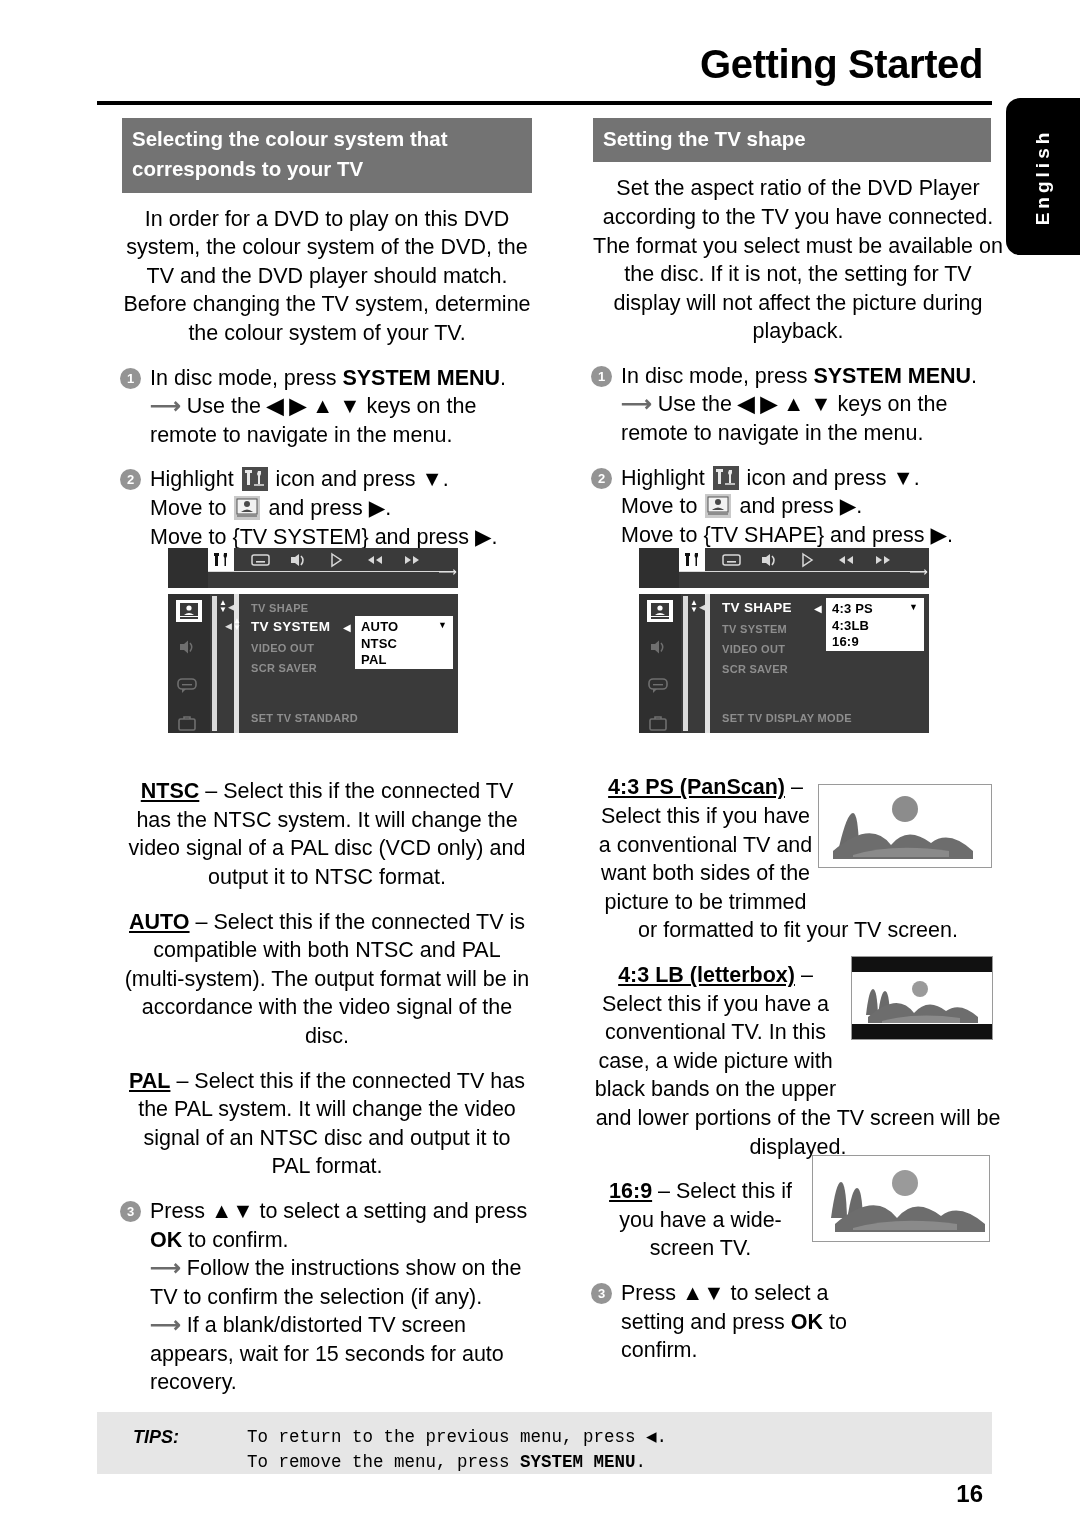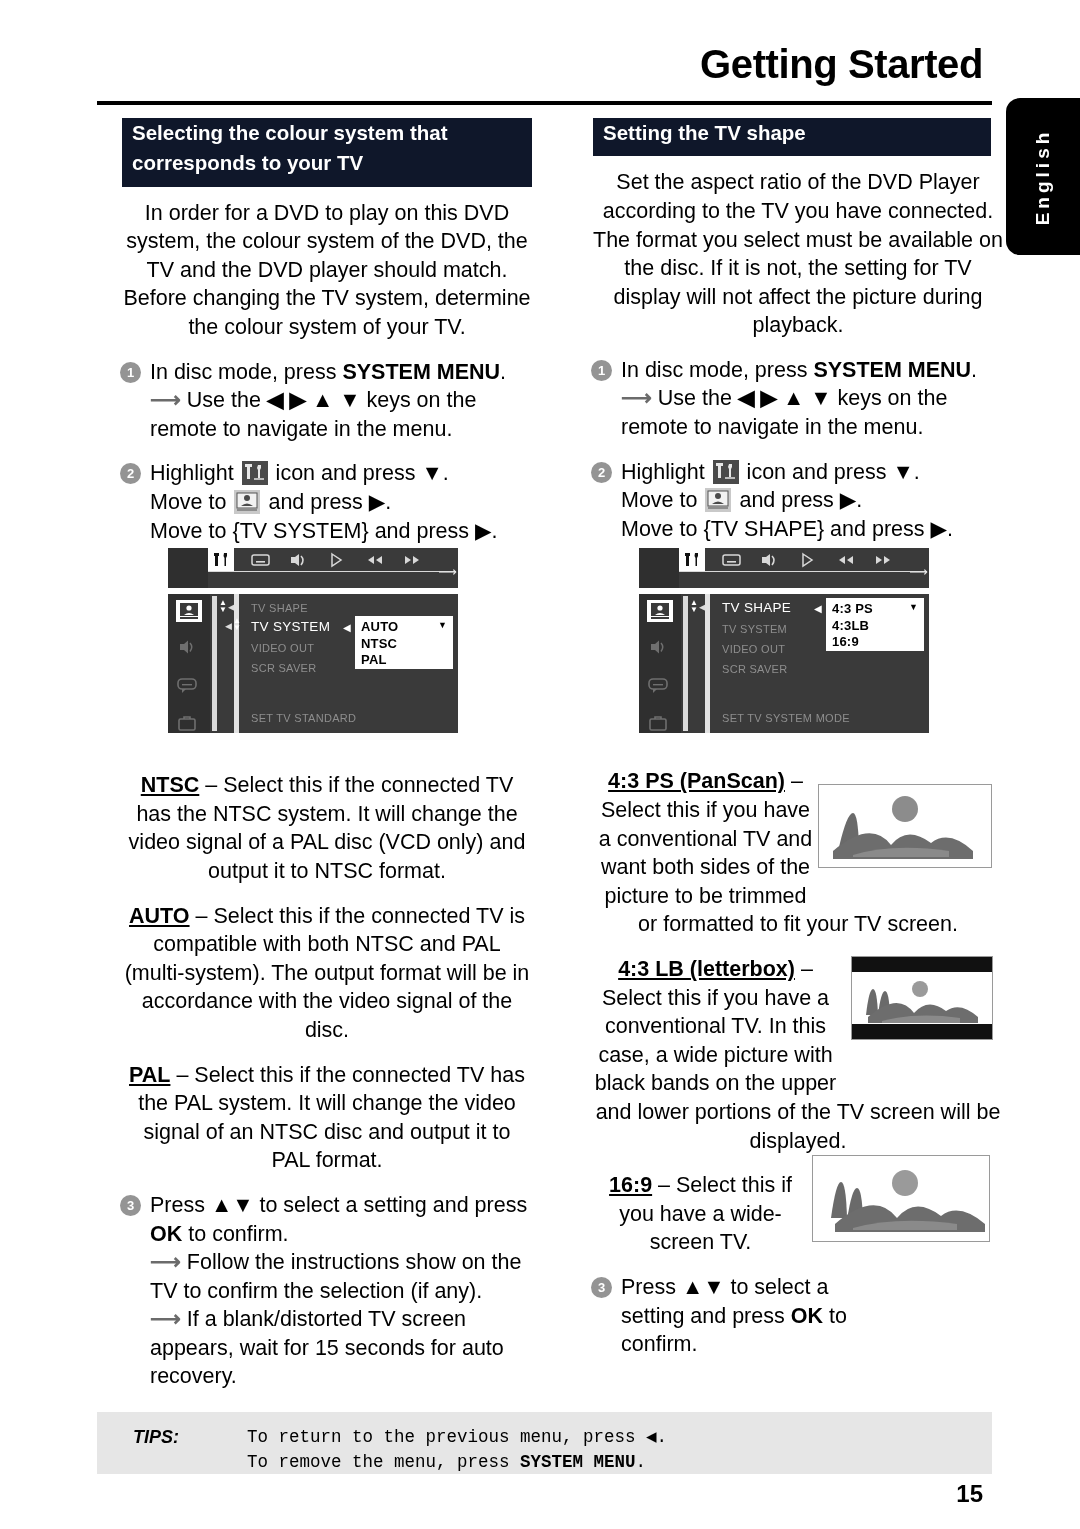--- a/index.html
+++ b/index.html
@@ -60,26 +60,26 @@
   
   .col {
     position: absolute;
     top: 118px;
     width: 410px;
   }
   .col-left  { left: 122px; }
   .col-right { left: 593px; }
 
   .sec-head {
-    background: #0f172a;
+    background: #737373;
     color: #fff;
     font-size: 20.5px;
     font-weight: bold;
     line-height: 1.48;
-    padding: 0 10px 8px 10px;
+    padding: 6px 10px 8px 10px;
     box-sizing: border-box;
   }
   .sec-head.short { width: 398px; }
 
   p.body {
     font-size: 21.5px;
     line-height: 1.33;
     margin: 12px 0 0 0;
     text-align: center;
   }
@@ -187,21 +187,21 @@
     background: #3a3a3a;
   }
   .osd-panel.bordered { border-left: 5px solid #e2e2e2; }
 
   .menu-item {
     position: absolute;
     left: 12px;
     font-size: 11px;
     color: #8e8e8e;
     letter-spacing: 0.3px;
-    font-weight: normal;
+    font-weight: bold;
     white-space: nowrap;
   }
   .menu-item.active { color: #ffffff; font-size: 13.5px; }
 
   .osd-popup {
     position: absolute;
     background: #ffffff;
     color: #000;
     padding: 3px 6px 4px 6px;
     box-sizing: border-box;
@@ -518,21 +518,21 @@
     <div class="osd-scroll"></div>
 
     <div class="nav-updown" style="left:51px; top:6px;">▲<br>▼</div>
     <div class="nav-caret" style="left:60px; top:9px;">◀</div>
 
     <div class="osd-panel bordered">
       <div class="menu-item active" style="top:6px">TV SHAPE</div>
       <div class="menu-item" style="top:29px">TV SYSTEM</div>
       <div class="menu-item" style="top:49px">VIDEO OUT</div>
       <div class="menu-item" style="top:69px">SCR SAVER</div>
-      <div class="menu-item" style="top:118px">SET TV SYSTEM MODE</div>
+      <div class="menu-item" style="top:118px">SET TV DISPLAY MODE</div>
 
       <div class="popup-caret-l" style="left:104px; top:10px;">◀</div>
       <div class="osd-popup" style="left:116px; top:4px; width:98px; height:53px;">
         <div class="caret-dn">▼</div>
         <div class="opt">4:3 PS</div>
         <div class="opt">4:3LB</div>
         <div class="opt">16:9</div>
       </div>
     </div>
   </div>
@@ -573,13 +573,13 @@
 </div>
 
 <div class="tips-box">
   <div class="tips-label">TIPS:</div>
   <div class="tips-lines">
     <div>To return to the previous menu, press ◀.</div>
     <div><span>To remove the menu, press </span><b class="strong">SYSTEM MENU</b><span>.</span></div>
   </div>
 </div>
 
-<div class="page-num">15</div>
+<div class="page-num">16</div>
 
 </body></html>

